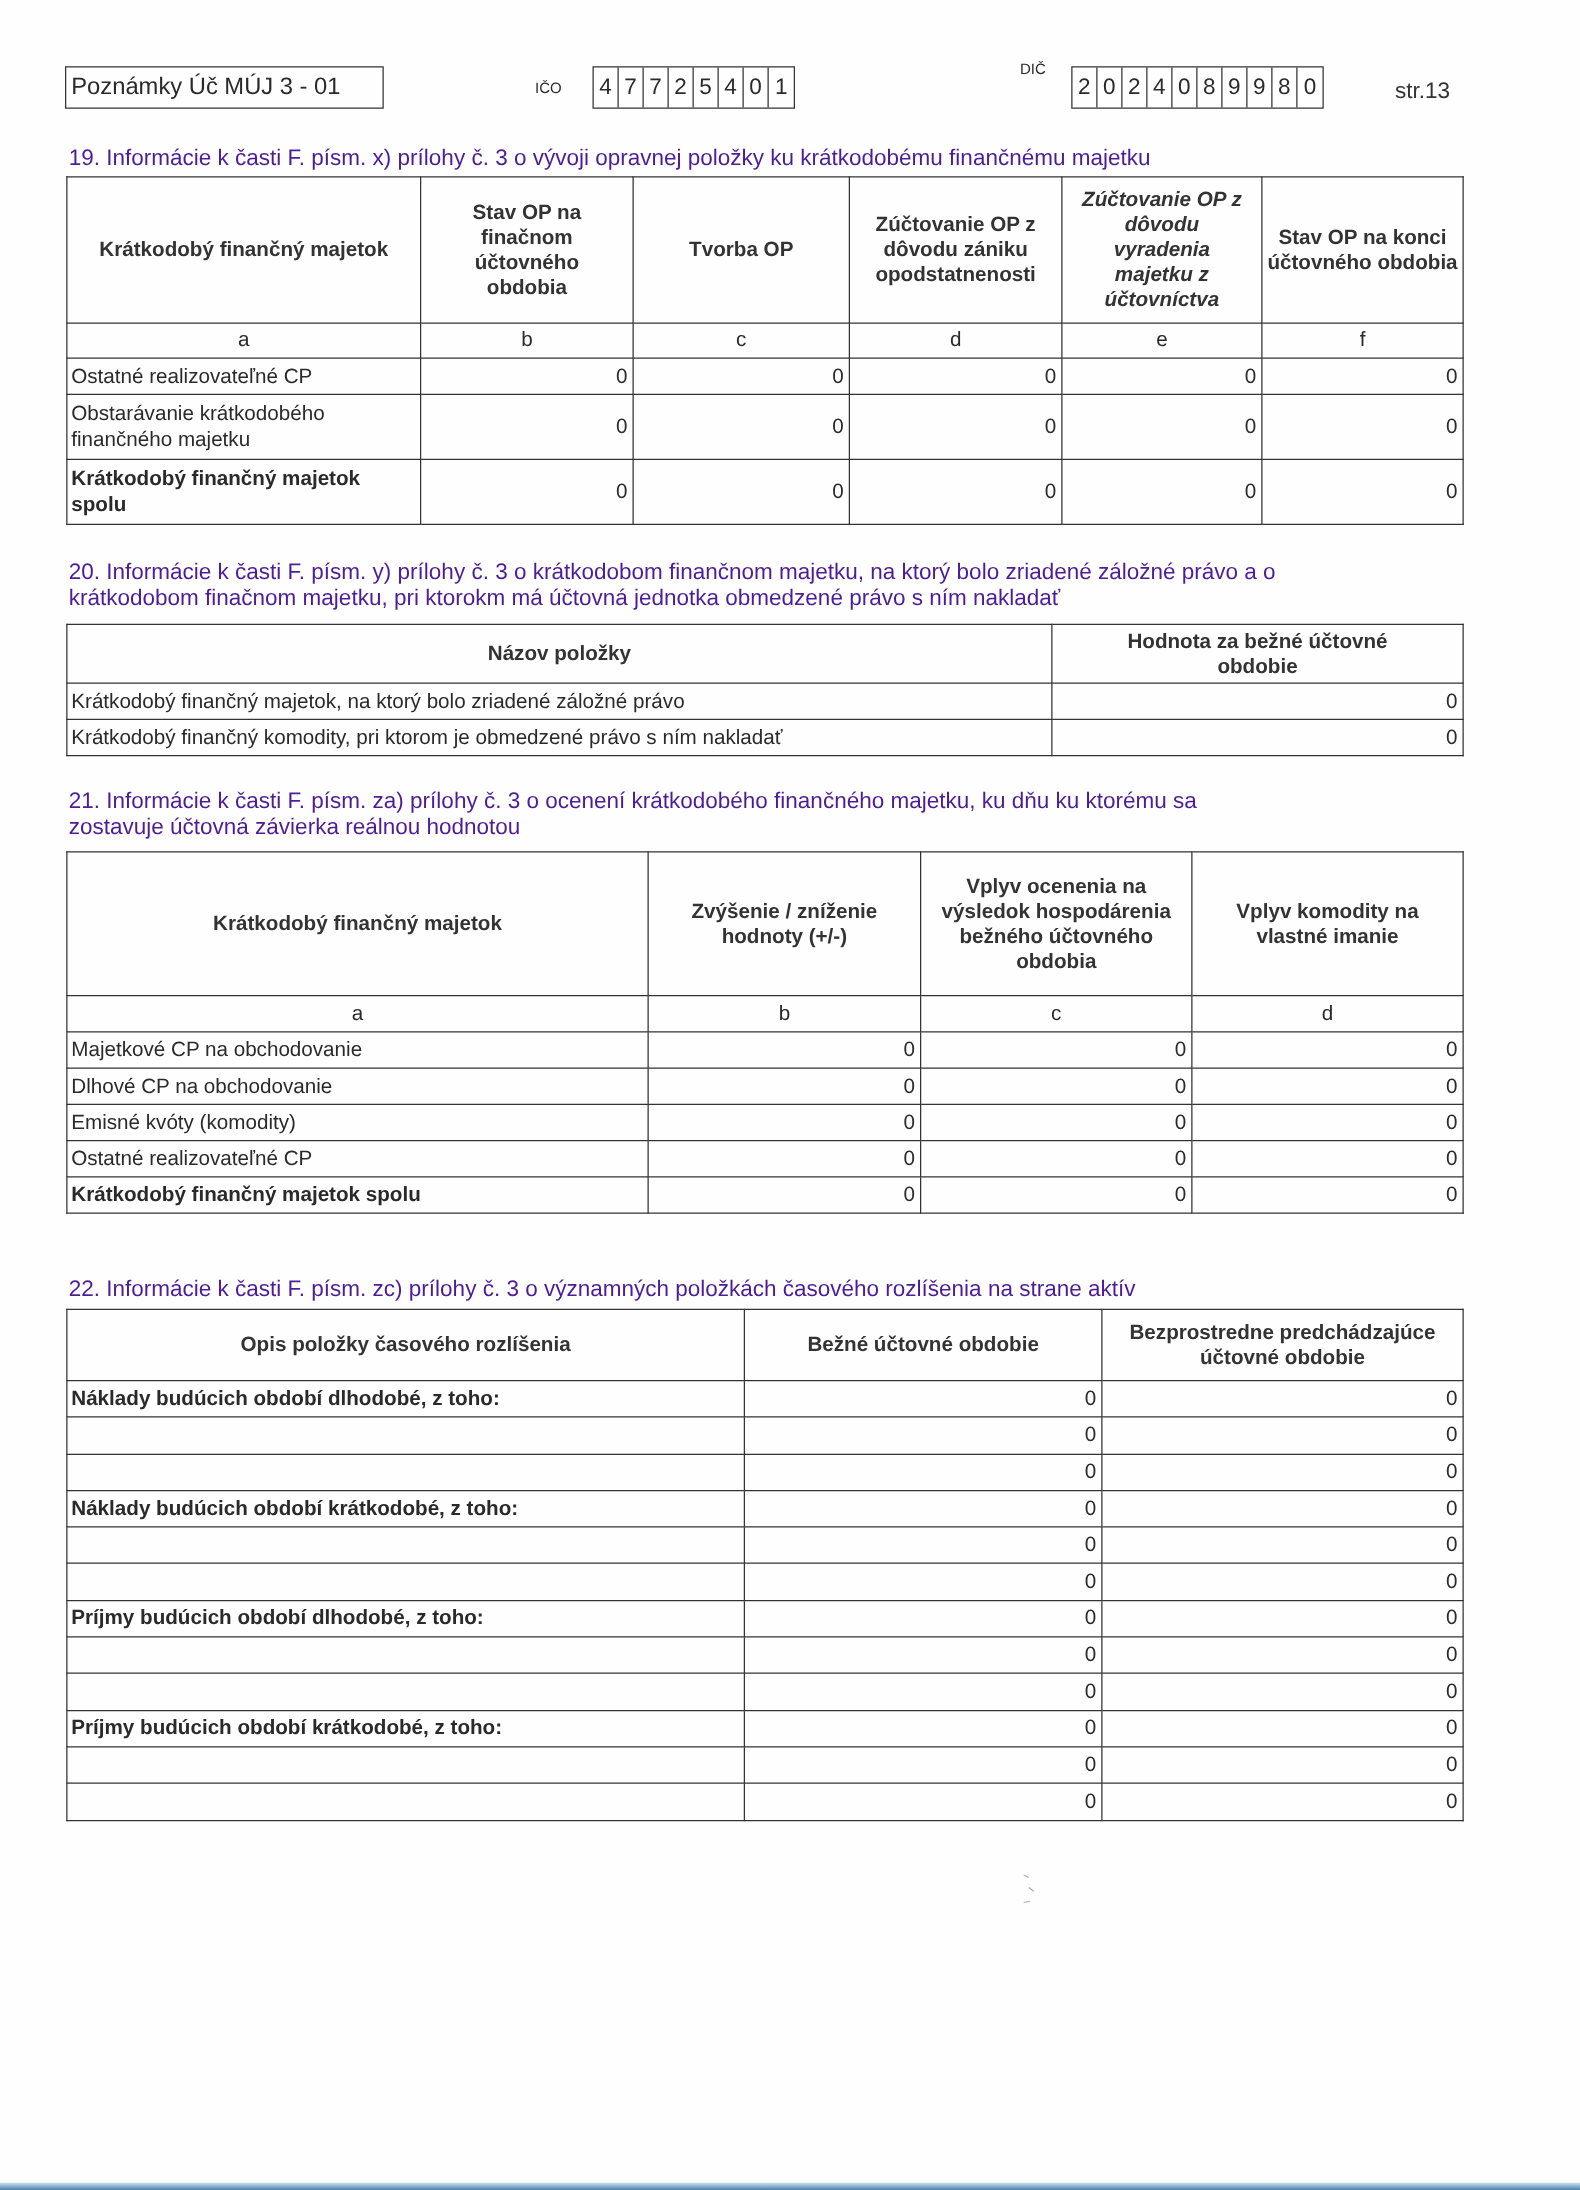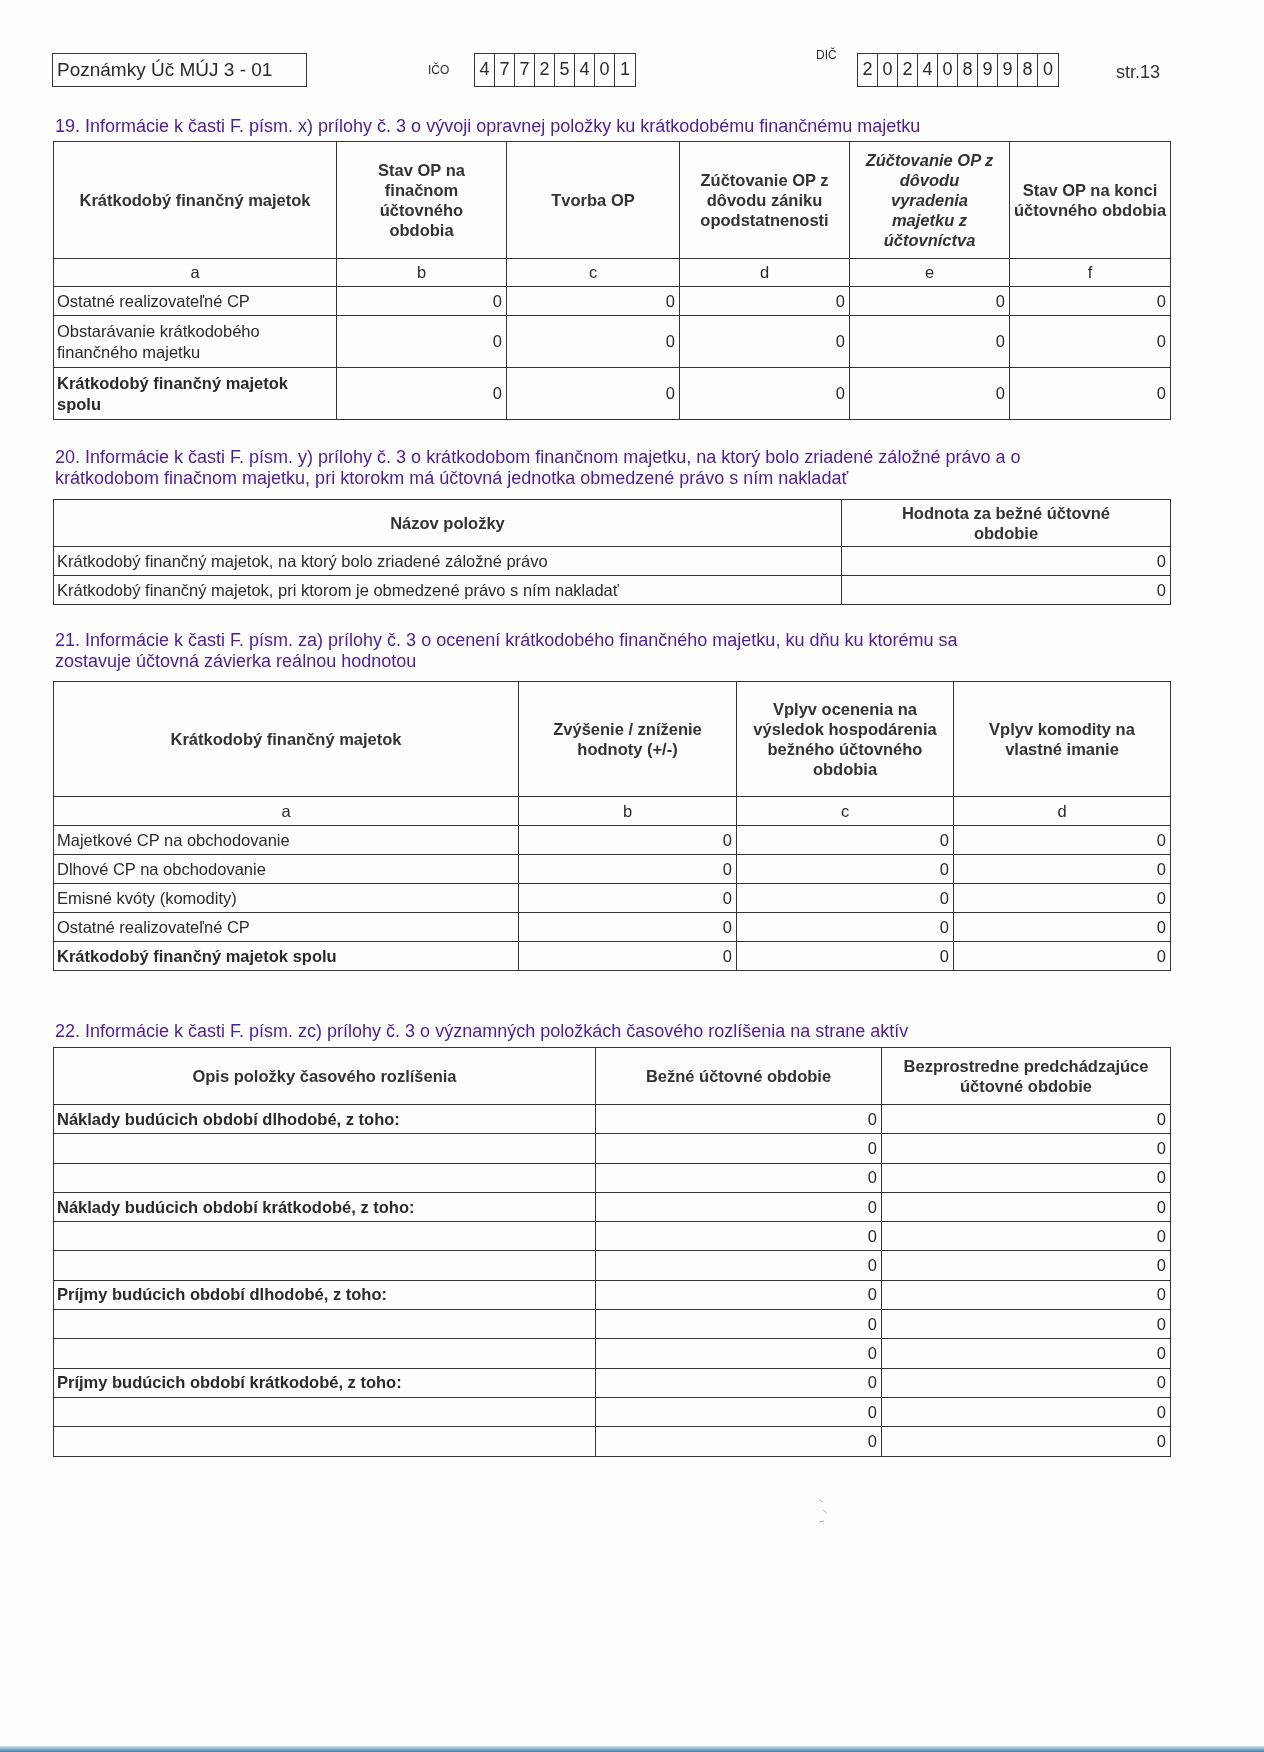--- a/index.html
+++ b/index.html
@@ -130,21 +130,21 @@
   <tbody>
       <tr style="height:47px;">
     <th>Názov položky</th>
     <th style="padding:0 40px;">Hodnota za bežné účtovné obdobie</th>
   </tr>
   <tr style="height:29px;">
     <td class="label">Krátkodobý finančný majetok, na ktorý bolo zriadené záložné právo</td>
     <td class="num">0</td>
   </tr>
   <tr style="height:29px;">
-    <td class="label">Krátkodobý finančný majetok, pri ktorom je obmedzené právo s ním nakladať</td>
+    <td class="label">Krátkodobý finančný komodity, pri ktorom je obmedzené právo s ním nakladať</td>
     <td class="num">0</td>
   </tr>
 </tbody>
   </table>
 
 <div class="abs section-title" style="top:630px;">
   <div>21. Informácie k časti F. písm. za) prílohy č. 3 o ocenení krátkodobého finančného majetku, ku dňu ku ktorému sa</div>
   <div>zostavuje účtovná závierka reálnou hodnotou</div>
 </div>
 

